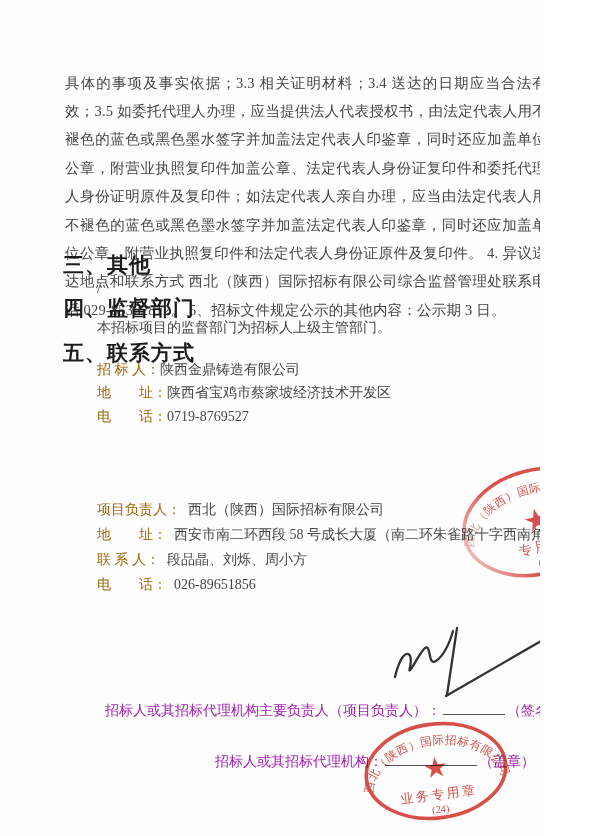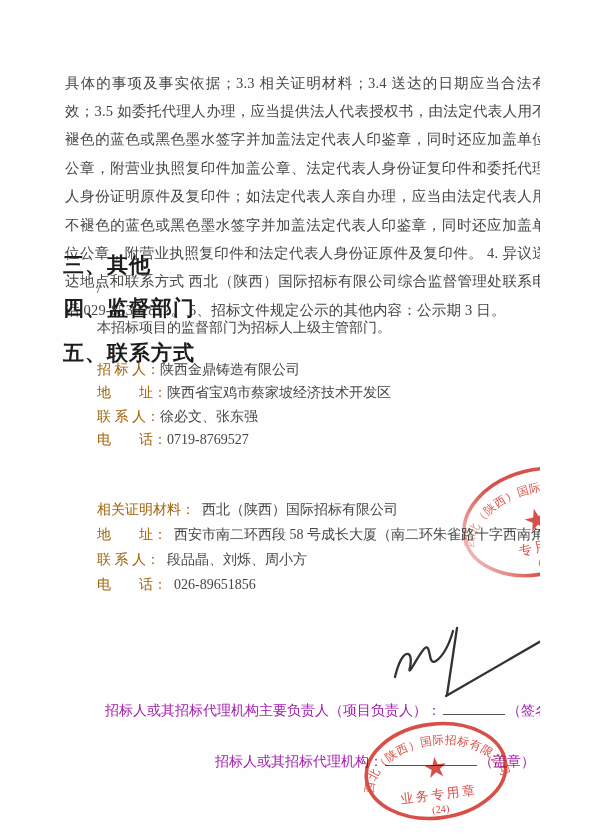--- a/index.html
+++ b/index.html
@@ -44,30 +44,27 @@
   <div class="h3" style="top:339px;">五、联系方式</div>
 
   <div class="rows t-rows" style="top:358px;">
     <div class="crow">
       <span class="lbl">招 标 人：</span><span class="val">陕西金鼎铸造有限公司</span>
     </div>
     <div class="crow">
       <span class="lbl">地　　址：</span><span class="val">陕西省宝鸡市蔡家坡经济技术开发区</span>
     </div>
     <div class="crow">
-      <span class="lbl">联 系 人：</span><span class="val">徐必文、张东强</span>
-    </div>
-    <div class="crow">
       <span class="lbl">电　　话：</span><span class="val">0719-8769527</span>
     </div>
   </div>
 
   <div class="rows a-rows" style="top:497px;">
     <div class="crow">
-      <span class="lbl">相关证明材料：</span><span class="val">西北（陕西）国际招标有限公司</span>
+      <span class="lbl">项目负责人：</span><span class="val">西北（陕西）国际招标有限公司</span>
     </div>
     <div class="crow">
       <span class="lbl">地　　址：</span><span class="val">西安市南二环西段 58 号成长大厦（南二环朱雀路十字西南角）</span>
     </div>
     <div class="crow">
       <span class="lbl">联 系 人：</span><span class="val">段品晶、刘烁、周小方</span>
     </div>
     <div class="crow">
       <span class="lbl">电　　话：</span><span class="val">026-89651856</span>
     </div>

